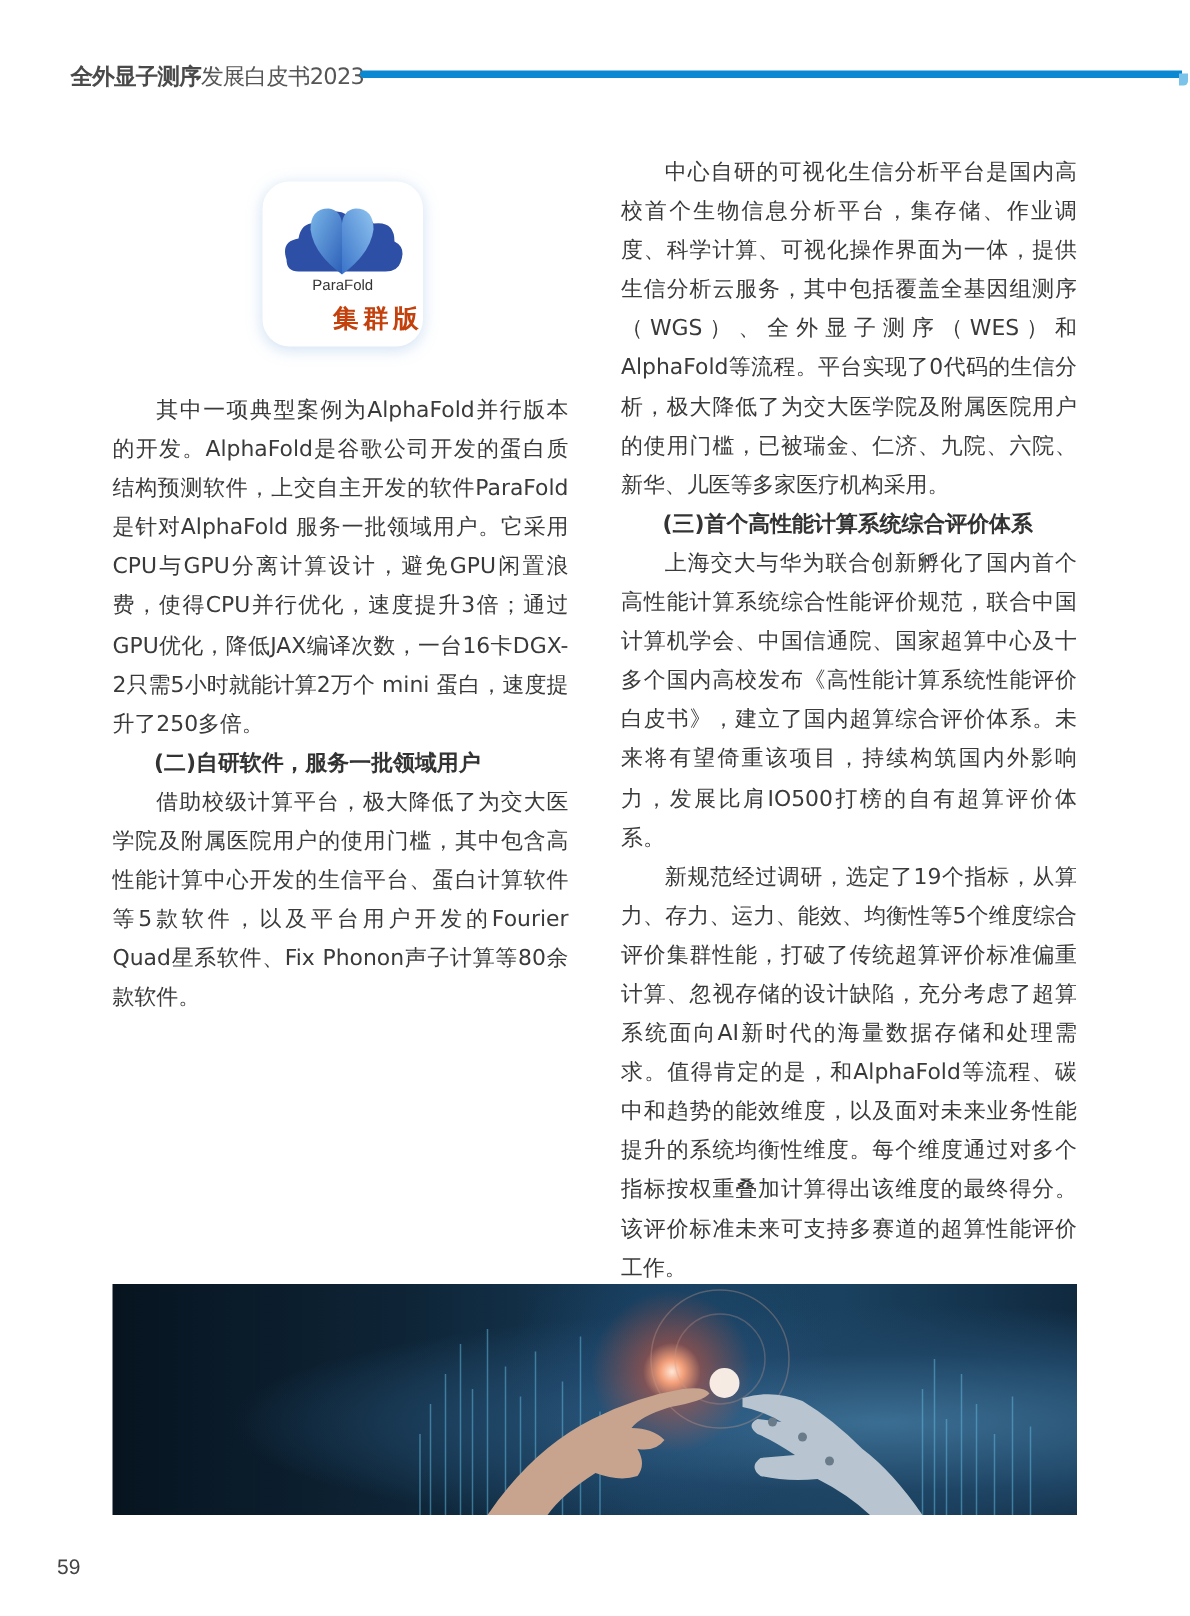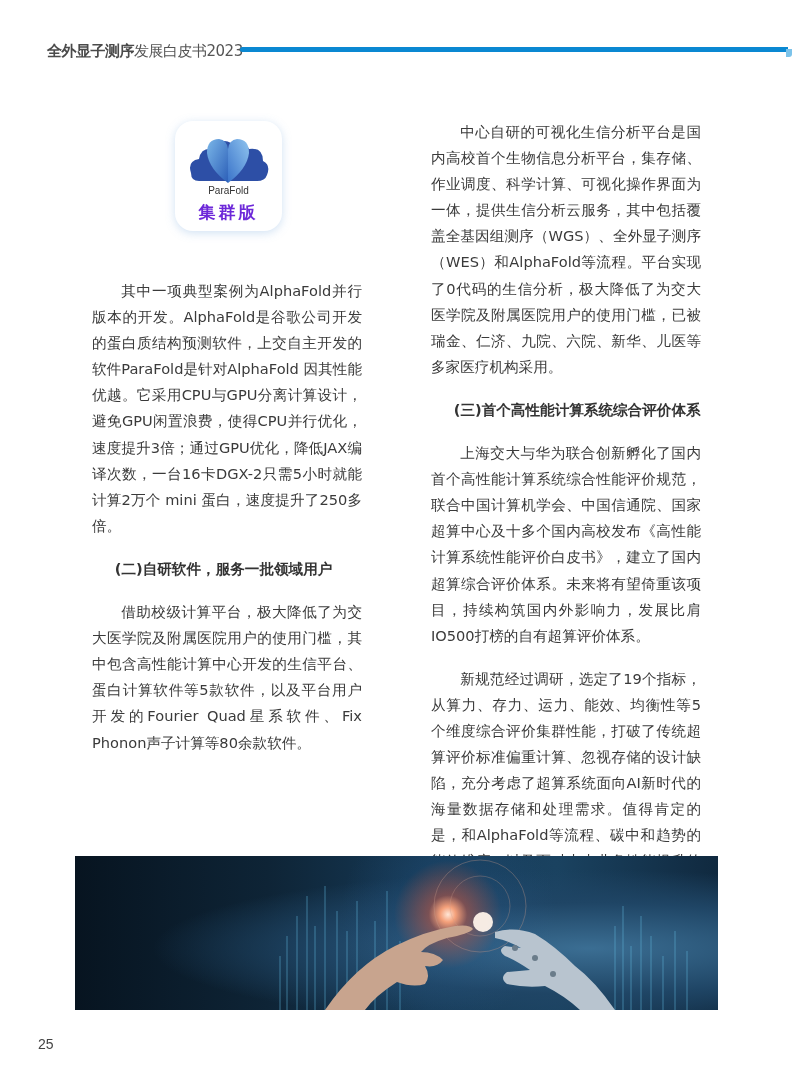--- a/index.html
+++ b/index.html
@@ -10,31 +10,31 @@
   .header-title b { font-weight:bold; color:#4a4a4a; }
   .header-bar { position:absolute; left:240px; top:47px; width:548px; height:5px;
                 background:#0a88d2; border-radius:3px 0 0 3px; }
   .header-bar::after { content:""; position:absolute; right:-4px; top:2px; width:6px; height:8px;
                 background:#7cc3ea; border-radius:0 0 3px 0; }
 
   .col { position:absolute; width:304px; font-size:14.6px; line-height:26.1px;
          text-align:justify; text-justify:inter-character; }
   .col-left { left:75px; top:261px; }
   .col-right { left:414px; top:102px; }
-  .col p { margin:17px; text-indent:2em; }
-  .col h3 { margin:12px; font-size:14.6px; font-weight:bold; text-indent:1.9em; color:#333; line-height:26.1px; }
+  .col p { margin:0; text-indent:2em; }
+  .col h3 { margin:0; font-size:14.6px; font-weight:bold; text-indent:1.9em; color:#333; line-height:26.1px; }
 
   .logo-card { position:absolute; left:175px; top:121px; width:107px; height:110px;
                background:#fff; border-radius:18px;
                box-shadow:0 2px 10px rgba(120,170,220,0.35); }
   .logo-card svg { position:absolute; left:12px; top:14px; }
   .logo-name { position:absolute; left:0; width:100%; top:64px; text-align:center;
                font-size:10px; color:#333; font-family:"Liberation Sans",sans-serif; }
-  .logo-sub { position:absolute; left:0; width:100%; top:80px; text-align:center;
-              font-size:17px; font-weight:bold; color:#6d28d9; letter-spacing:3px;
+  .logo-sub { position:absolute; left:0; width:100%; top:80px; text-align:right;
+              font-size:17px; font-weight:bold; color:#c2410c; letter-spacing:3px;
               font-family:"DejaVu Serif","Liberation Serif",serif; }
 
   .banner { position:absolute; left:75px; top:856px; width:643px; height:154px; overflow:hidden;
             background: radial-gradient(circle at 58% 38%, #ffe6d6 0, #f4a07a 2%, rgba(200,90,70,0.55) 5%, rgba(40,90,140,0.2) 14%, transparent 28%),
                         radial-gradient(ellipse at 80% 60%, #3b6e93 0, #1f4565 35%, transparent 60%),
                         linear-gradient(90deg, #071420 0%, #0e2436 30%, #163a57 55%, #1a4260 75%, #10293f 100%); }
   .banner svg { position:absolute; left:0; top:0; }
 
   .page-num { position:absolute; left:38px; top:1036px; font-size:14px; color:#444;
               font-family:"Liberation Sans",sans-serif; }
@@ -61,21 +61,21 @@
     </defs>
     <path d="M4,38 Q0,26 12,24 Q14,12 26,14 Q34,2 44,8 Q56,2 62,14 Q76,12 76,26 Q84,30 80,40 Q78,46 70,46 L12,46 Q4,46 4,38 Z" fill="#2d4fa6"></path>
     <path d="M41,48 Q22,34 20,18 Q20,4 32,4 Q40,5 41,14 Z" fill="url(#lg1)"></path>
     <path d="M41,48 Q60,34 62,18 Q62,4 50,4 Q42,5 41,14 Z" fill="url(#lg2)"></path>
   </svg>
   <div class="logo-name">ParaFold</div>
   <div class="logo-sub">集群版</div>
 </div>
 
 <div class="col col-left">
-  <p>其中一项典型案例为AlphaFold并行版本的开发。AlphaFold是谷歌公司开发的蛋白质结构预测软件，上交自主开发的软件ParaFold是针对AlphaFold 因其性能优越。它采用CPU与GPU分离计算设计，避免GPU闲置浪费，使得CPU并行优化，速度提升3倍；通过GPU优化，降低JAX编译次数，一台16卡DGX-2只需5小时就能计算2万个 mini 蛋白，速度提升了250多倍。</p>
+  <p>其中一项典型案例为AlphaFold并行版本的开发。AlphaFold是谷歌公司开发的蛋白质结构预测软件，上交自主开发的软件ParaFold是针对AlphaFold 服务一批领域用户。它采用CPU与GPU分离计算设计，避免GPU闲置浪费，使得CPU并行优化，速度提升3倍；通过GPU优化，降低JAX编译次数，一台16卡DGX-2只需5小时就能计算2万个 mini 蛋白，速度提升了250多倍。</p>
   <h3>(二)自研软件，服务一批领域用户</h3>
   <p>借助校级计算平台，极大降低了为交大医学院及附属医院用户的使用门槛，其中包含高性能计算中心开发的生信平台、蛋白计算软件等5款软件，以及平台用户开发的Fourier Quad星系软件、Fix Phonon声子计算等80余款软件。</p>
 </div>
 
 <div class="col col-right">
   <p>中心自研的可视化生信分析平台是国内高校首个生物信息分析平台，集存储、作业调度、科学计算、可视化操作界面为一体，提供生信分析云服务，其中包括覆盖全基因组测序（WGS）、全外显子测序（WES）和AlphaFold等流程。平台实现了0代码的生信分析，极大降低了为交大医学院及附属医院用户的使用门槛，已被瑞金、仁济、九院、六院、新华、儿医等多家医疗机构采用。</p>
   <h3>(三)首个高性能计算系统综合评价体系</h3>
   <p>上海交大与华为联合创新孵化了国内首个高性能计算系统综合性能评价规范，联合中国计算机学会、中国信通院、国家超算中心及十多个国内高校发布《高性能计算系统性能评价白皮书》，建立了国内超算综合评价体系。未来将有望倚重该项目，持续构筑国内外影响力，发展比肩IO500打榜的自有超算评价体系。</p>
   <p>新规范经过调研，选定了19个指标，从算力、存力、运力、能效、均衡性等5个维度综合评价集群性能，打破了传统超算评价标准偏重计算、忽视存储的设计缺陷，充分考虑了超算系统面向AI新时代的海量数据存储和处理需求。值得肯定的是，和AlphaFold等流程、碳中和趋势的能效维度，以及面对未来业务性能提升的系统均衡性维度。每个维度通过对多个指标按权重叠加计算得出该维度的最终得分。该评价标准未来可支持多赛道的超算性能评价工作。</p>
 </div>
@@ -110,13 +110,13 @@
     <path d="M420,76 Q440,70 460,78 Q480,90 500,110 Q520,125 540,154 L505,154 Q490,140 470,130 Q450,132 432,128 Q424,122 432,116 L455,114 Q440,104 430,100 Q422,94 430,90 L446,92 Q432,84 420,82 Z" fill="#b8c4cf"></path>
     <g fill="#6a7c8a">
         <circle cx="440" cy="92" r="3"></circle>
         <circle cx="460" cy="102" r="3"></circle>
         <circle cx="478" cy="118" r="3"></circle>
       </g>
     <circle cx="408" cy="66" r="10" fill="#fff3ea" opacity="0.95"></circle>
   </svg>
 </div>
 
-<div class="page-num">25</div>
+<div class="page-num">59</div>
 
 </body></html>

